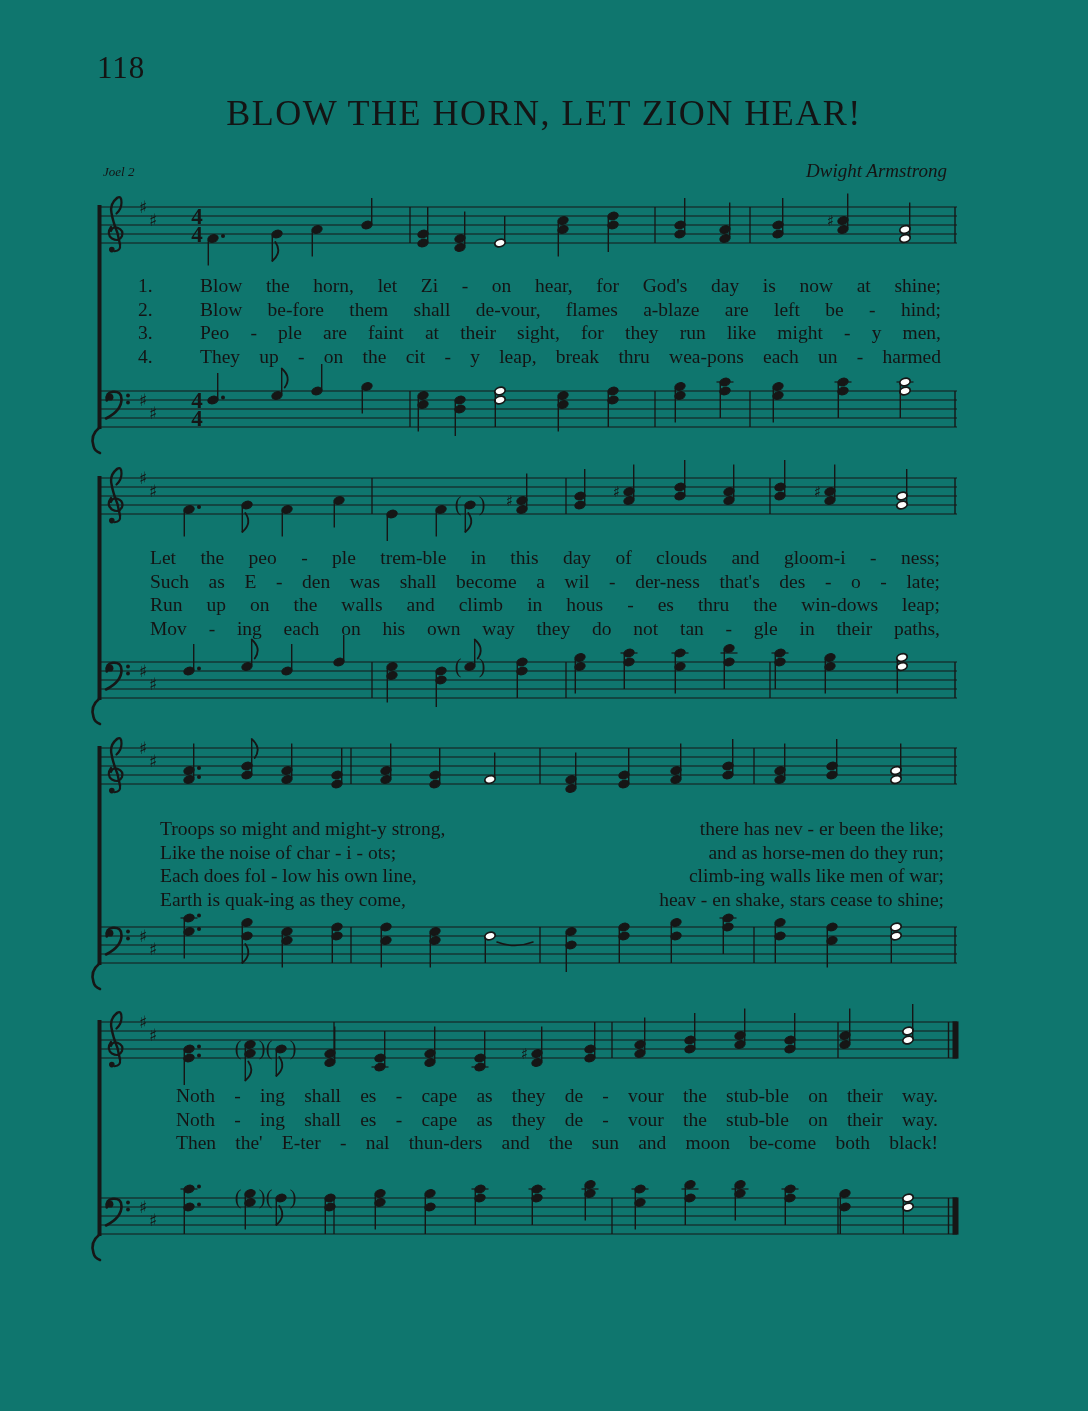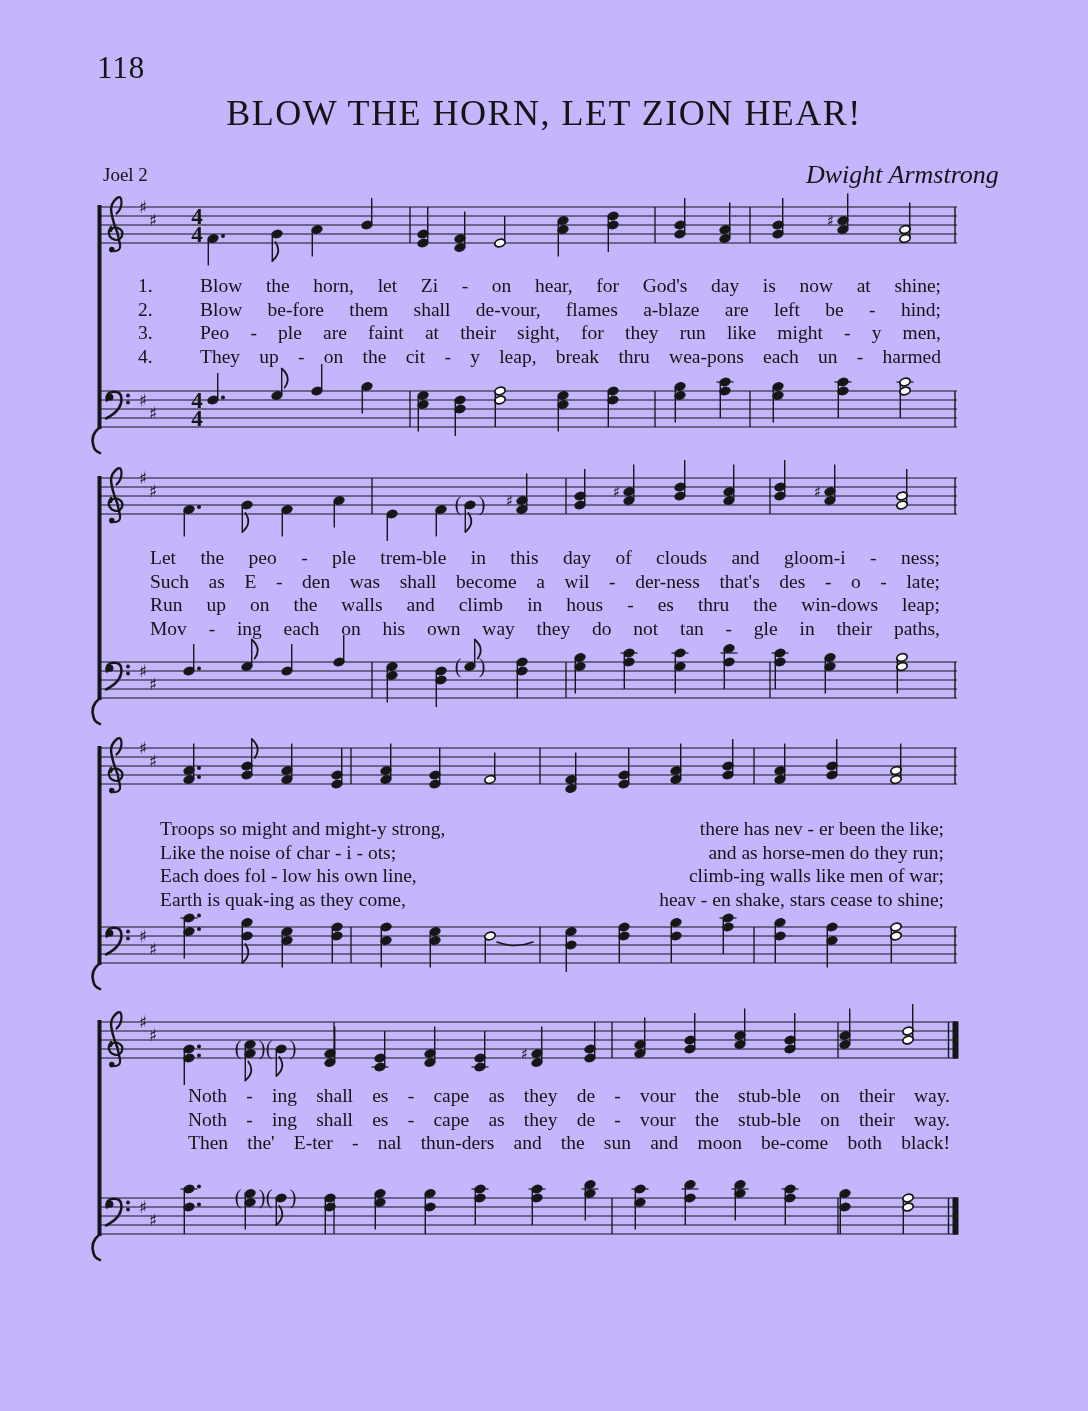--- a/index.html
+++ b/index.html
@@ -1,41 +1,41 @@
 <!DOCTYPE html>
 <html><head>
 <meta charset="utf-8">
 <style>
   html,body{margin:0;padding:0;background:#e8e8e8;}
   .page{
     position:relative;
     width:1088px;height:1411px;
-    background:#c4b5fd;
+    background:#0f766e;
     overflow:hidden;
     font-family:"Liberation Serif", serif;
     color:#141414;
   }
   .pagenum{
     position:absolute;left:97px;top:50px;
     font-size:31px;letter-spacing:1px;
   }
   .title{
     position:absolute;left:0;right:0;top:92px;
     text-align:center;
     font-size:36px;letter-spacing:1.5px;
     font-weight:500;
     white-space:nowrap;
   }
   .scripture{
     position:absolute;left:103px;top:164px;
-    font-size:19px;
+    font-style:italic;font-size:13px;
   }
   .composer{
     position:absolute;left:806px;top:160px;
-    font-style:italic;font-size:26px;
+    font-style:italic;font-size:19px;
   }
   svg.music{position:absolute;left:0;top:0;}
   .verse-block{
     position:absolute;
     font-size:19.5px;
     line-height:23.6px;
     white-space:nowrap;
   }
   .verse-line{display:flex;}
   .verse-num{width:62px;flex:0 0 62px;}
@@ -624,21 +624,21 @@
         </div>
         <div class="verse-line verse-split">
           <span>Each does fol - low his own line,</span>
           <span>climb-ing walls like men of war;</span>
         </div>
         <div class="verse-line verse-split">
           <span>Earth is quak-ing as they come,</span>
           <span>heav - en shake, stars cease to shine;</span>
         </div>
       </div>
-      <div class="verse-block" style="top: 1084px; left: 188px; width: 762px;">
+      <div class="verse-block" style="top: 1084px; left: 176px; width: 762px;">
         <div class="verse-line">
           <span class="verse-text">Noth - ing shall es - cape as they de - vour the stub-ble on their way.</span>
         </div>
         <div class="verse-line">
           <span class="verse-text">Noth - ing shall es - cape as they de - vour the stub-ble on their way.</span>
         </div>
         <div class="verse-line">
           <span class="verse-text">Then the' E-ter - nal thun-ders and the sun and moon be-come both black!</span>
         </div>
       </div>

